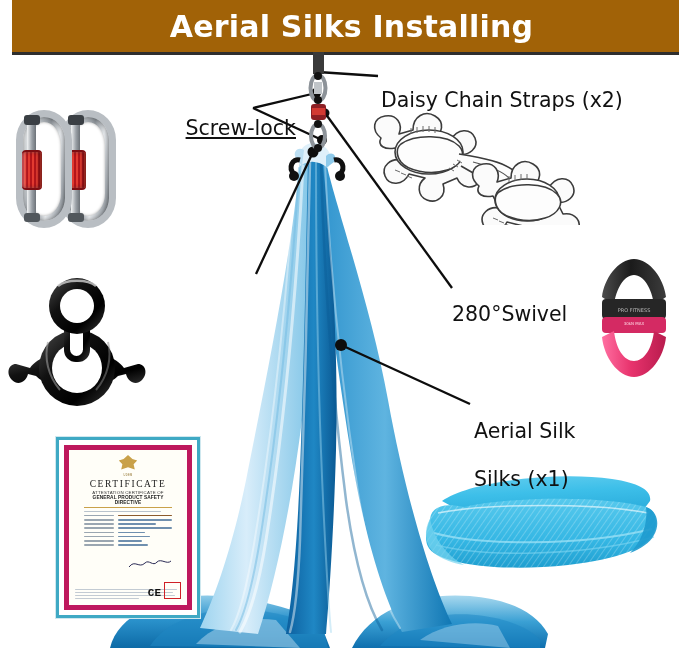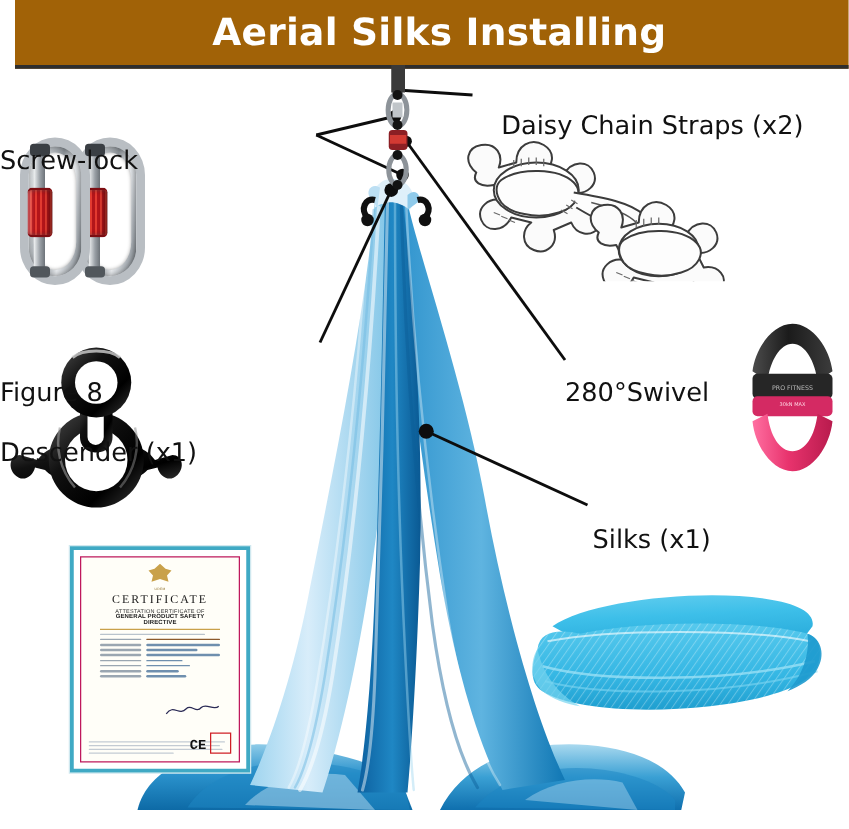--- a/index.html
+++ b/index.html
@@ -24,21 +24,21 @@
     font-family:"DejaVu Sans","Liberation Sans",sans-serif;
     white-space:nowrap;
   }
 
   
   .label{
     position:absolute;color:#111;font-size:20.5px;line-height:1.17;
     font-family:"DejaVu Sans","Liberation Sans",sans-serif;
     white-space:pre-line;
   }
-  .label.r{}
+  .label.r{text-align:right;text-decoration:underline;}
   .label.l{text-align:left;}
 
   
   .part{position:absolute;}
 
   
   .carabiners{left:8px;top:108px;width:130px;height:125px;}
   .cb{position:absolute;top:2px;width:56px;height:118px;}
   .cb .ring{
     position:absolute;inset:0;border-radius:28px/30px;
@@ -75,21 +75,21 @@
 
   
   .cert{
     left:56px;top:437px;width:138px;height:175px;
     background:#ffffff;border:3px solid #3fa9c4;
     box-shadow:0 0 0 1px #cfe8ef;
     overflow:hidden;
   }
   .cert .inner{
     position:absolute;left:5px;top:5px;right:5px;bottom:5px;
-    border:1px solid #be185d;background:#fffef8;
+    border:5px solid #be185d;background:#fffef8;
     padding:3px 15px;box-sizing:border-box;
   }
   .cert .logo{
     width:20px;height:18px;margin:2px auto 1px;
     background:#c9a14a;
     clip-path:polygon(50% 0,72% 22%,96% 30%,78% 52%,84% 80%,50% 68%,16% 80%,22% 52%,4% 30%,28% 22%);
   }
   .cert .logo-tag{font-size:2.6px;text-align:center;color:#8a6a20;letter-spacing:.3px;margin-bottom:2px;}
   .cert h1{
     margin:1px 0 1px;text-align:center;color:#1a1a1a;
@@ -433,30 +433,27 @@
 
     <path d="M238 44 C250 48 252 62 246 72 C242 80 232 86 222 90 C234 78 240 60 238 44 Z" fill="#1e9ace" opacity=".9"></path>
 
     <path d="M22 56 C16 66 16 80 26 90 C34 96 44 100 56 102 C38 92 26 76 22 56 Z" fill="#76d4f0" opacity=".7"></path>
   </svg>
 
   <div class="label r" style="left:0px;top:92px;width:296px;">
     <div>Screw-lock</div>
   </div>
 
-  <div class="label l" style="left:401px;top:64px;">
+  <div class="label l" style="left:381px;top:64px;">
     <div>Daisy Chain Straps (x2)</div>
   </div>
 
-  <div class="label r" style="left:0px;top:278px;width:284px;">
-    <div>Figure 8</div>
-    <div>Descender (x1)</div>
-  </div>
 
   <div class="label l" style="left:452px;top:278px;">
     <div>280°Swivel</div>
   </div>
 
   <div class="label l" style="left:474px;top:395px;">
+    <div>Aerial Silk</div>
     <div>Silks (x1)</div>
   </div>
 
 </div>
 
 </body></html>

